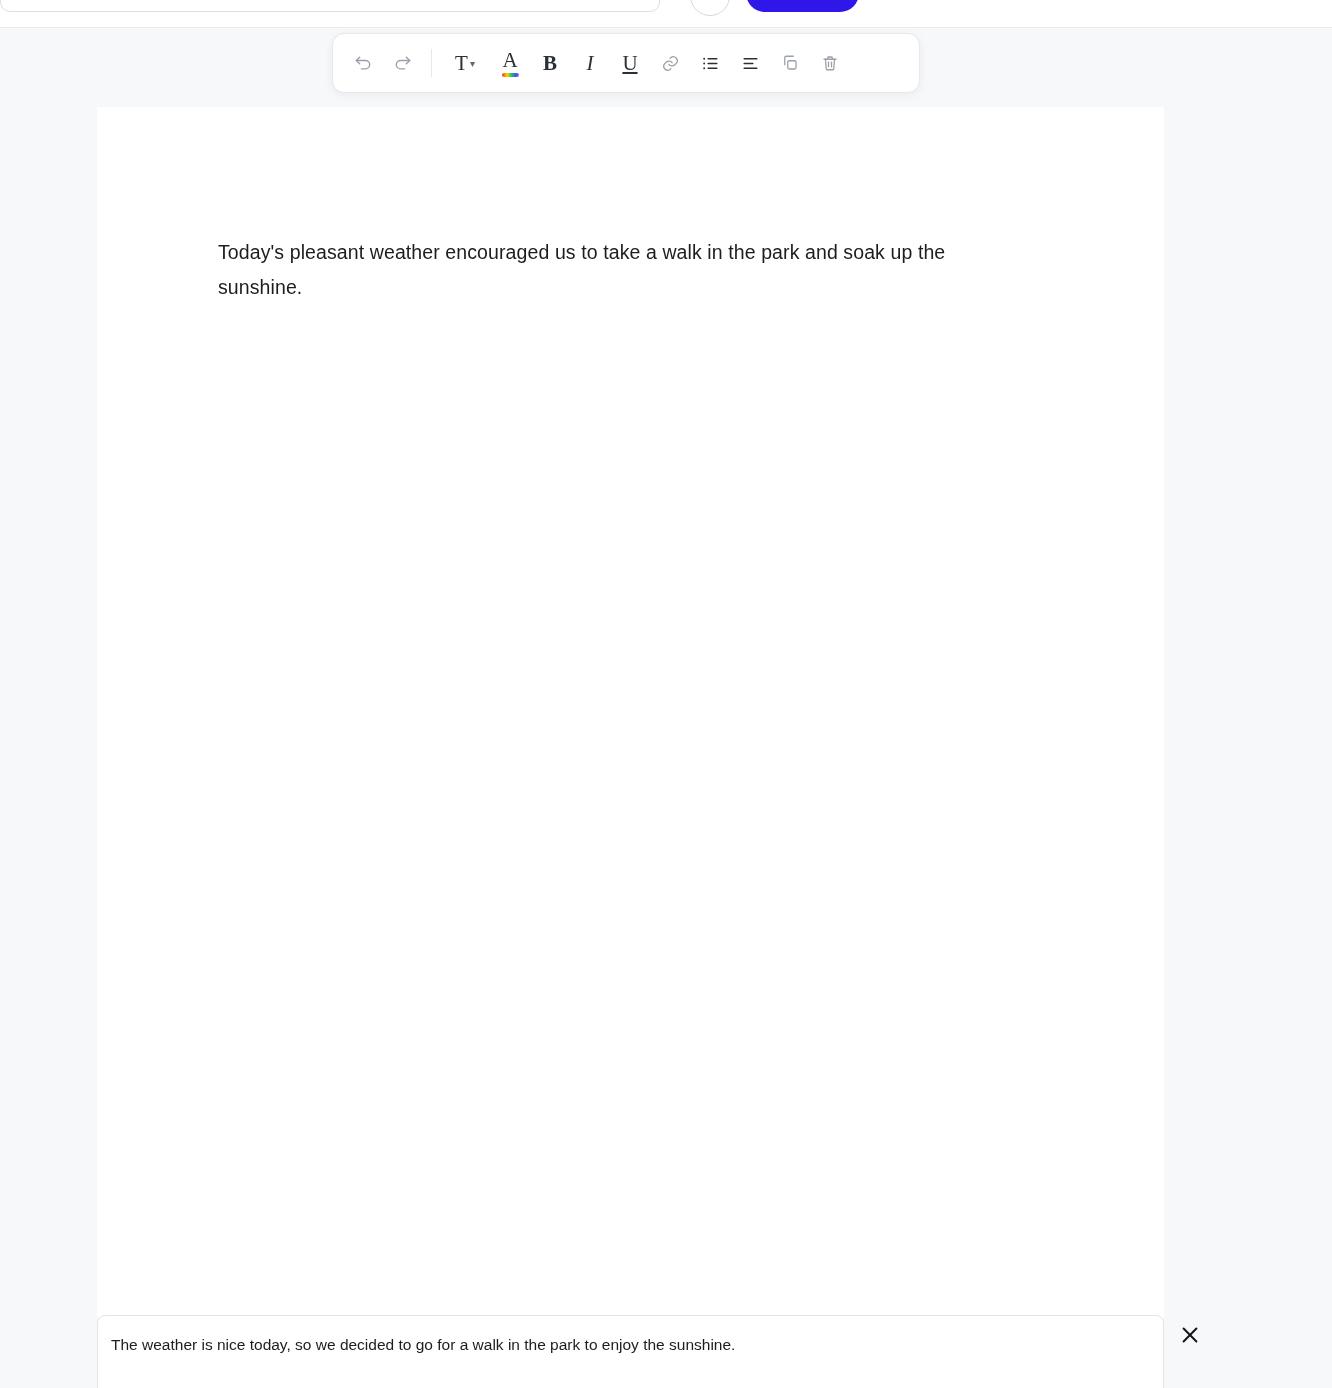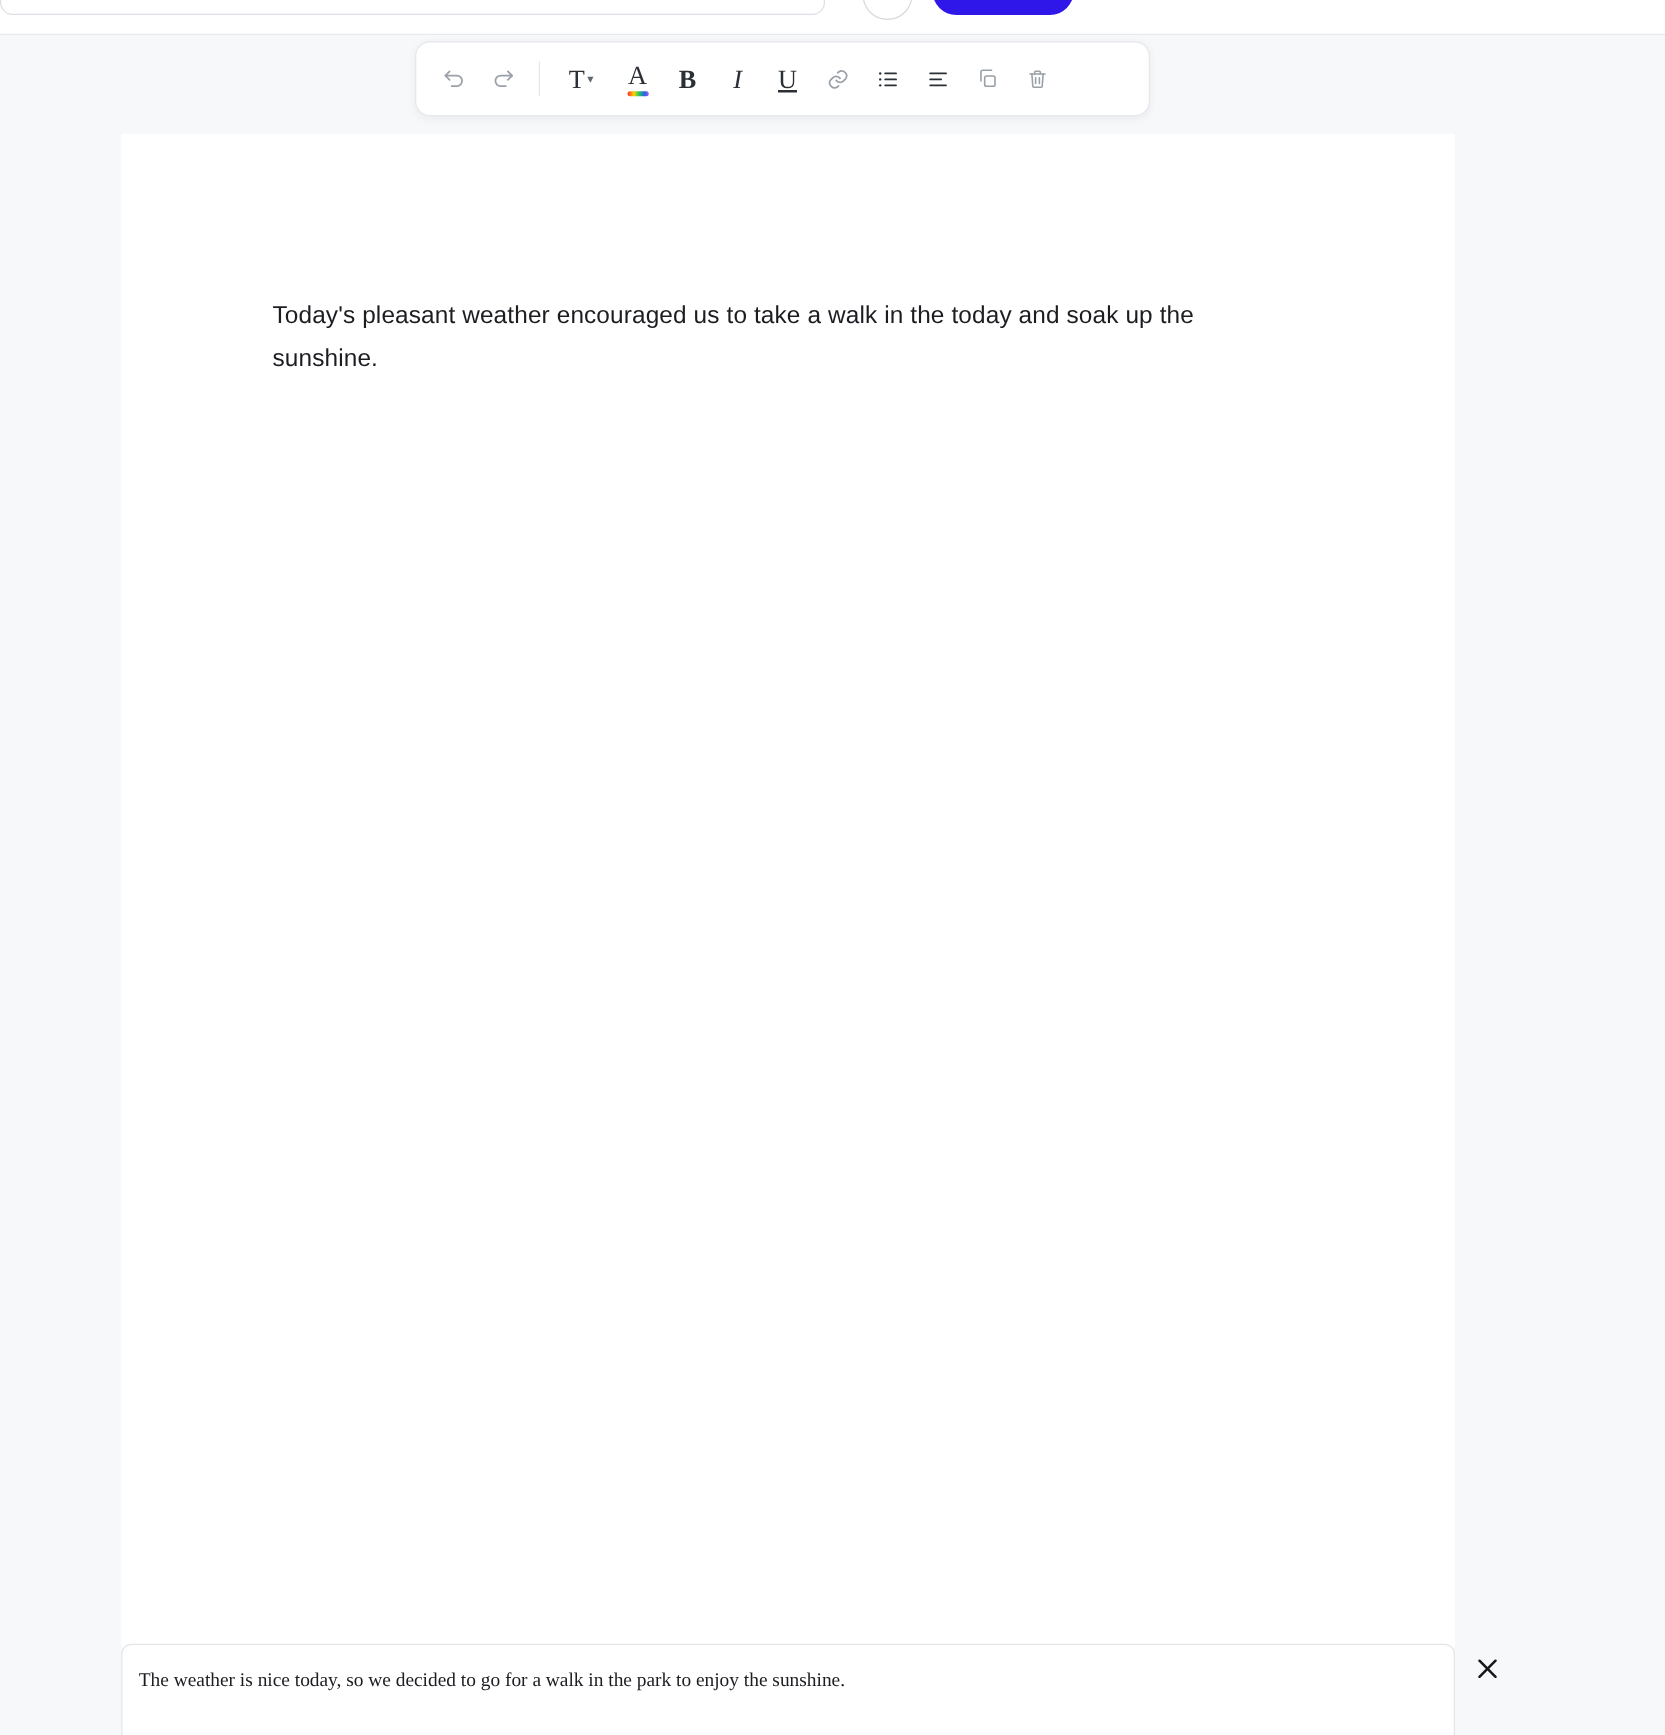--- a/index.html
+++ b/index.html
@@ -148,21 +148,20 @@
     border-radius: 8px 8px 0 0;
   }
   .source-text {
     position: absolute;
     top: 18px;
     left: 13px;
     width: 1020px;
     font-size: 15.5px;
     line-height: 22px;
     color: #1b1d21;
-    font-family: Liberation Serif, serif;
   }
   .close-btn {
     position: absolute;
     top: 1318px;
     left: 1173px;
     width: 34px;
     height: 34px;
     display: flex;
     align-items: center;
     justify-content: center;
@@ -266,21 +265,21 @@
         <path d="M9 7V5a1 1 0 0 1 1-1h4a1 1 0 0 1 1 1v2"></path>
         <path d="M6 7l1 13a1 1 0 0 0 1 1h8a1 1 0 0 0 1-1l1-13"></path>
         <line x1="10" y1="11" x2="10" y2="17"></line>
         <line x1="14" y1="11" x2="14" y2="17"></line>
       </svg>
     </button>
 
   </div>
 
   <div class="page">
-    <div class="doc-text">Today's pleasant weather encouraged us to take a walk in the today and soak up the sunshine.</div>
+    <div class="doc-text">Today's pleasant weather encouraged us to take a walk in the park and soak up the sunshine.</div>
   </div>
 
   <div class="source-panel">
     <div class="source-text">The weather is nice today, so we decided to go for a walk in the park to enjoy the sunshine.</div>
   </div>
 
   <button class="close-btn" title="Close">
     <svg width="24" height="24" viewBox="0 0 24 24" fill="none" stroke="currentColor" stroke-width="2.2" stroke-linecap="round">
       <line x1="5" y1="5" x2="19" y2="19"></line>
       <line x1="19" y1="5" x2="5" y2="19"></line>

